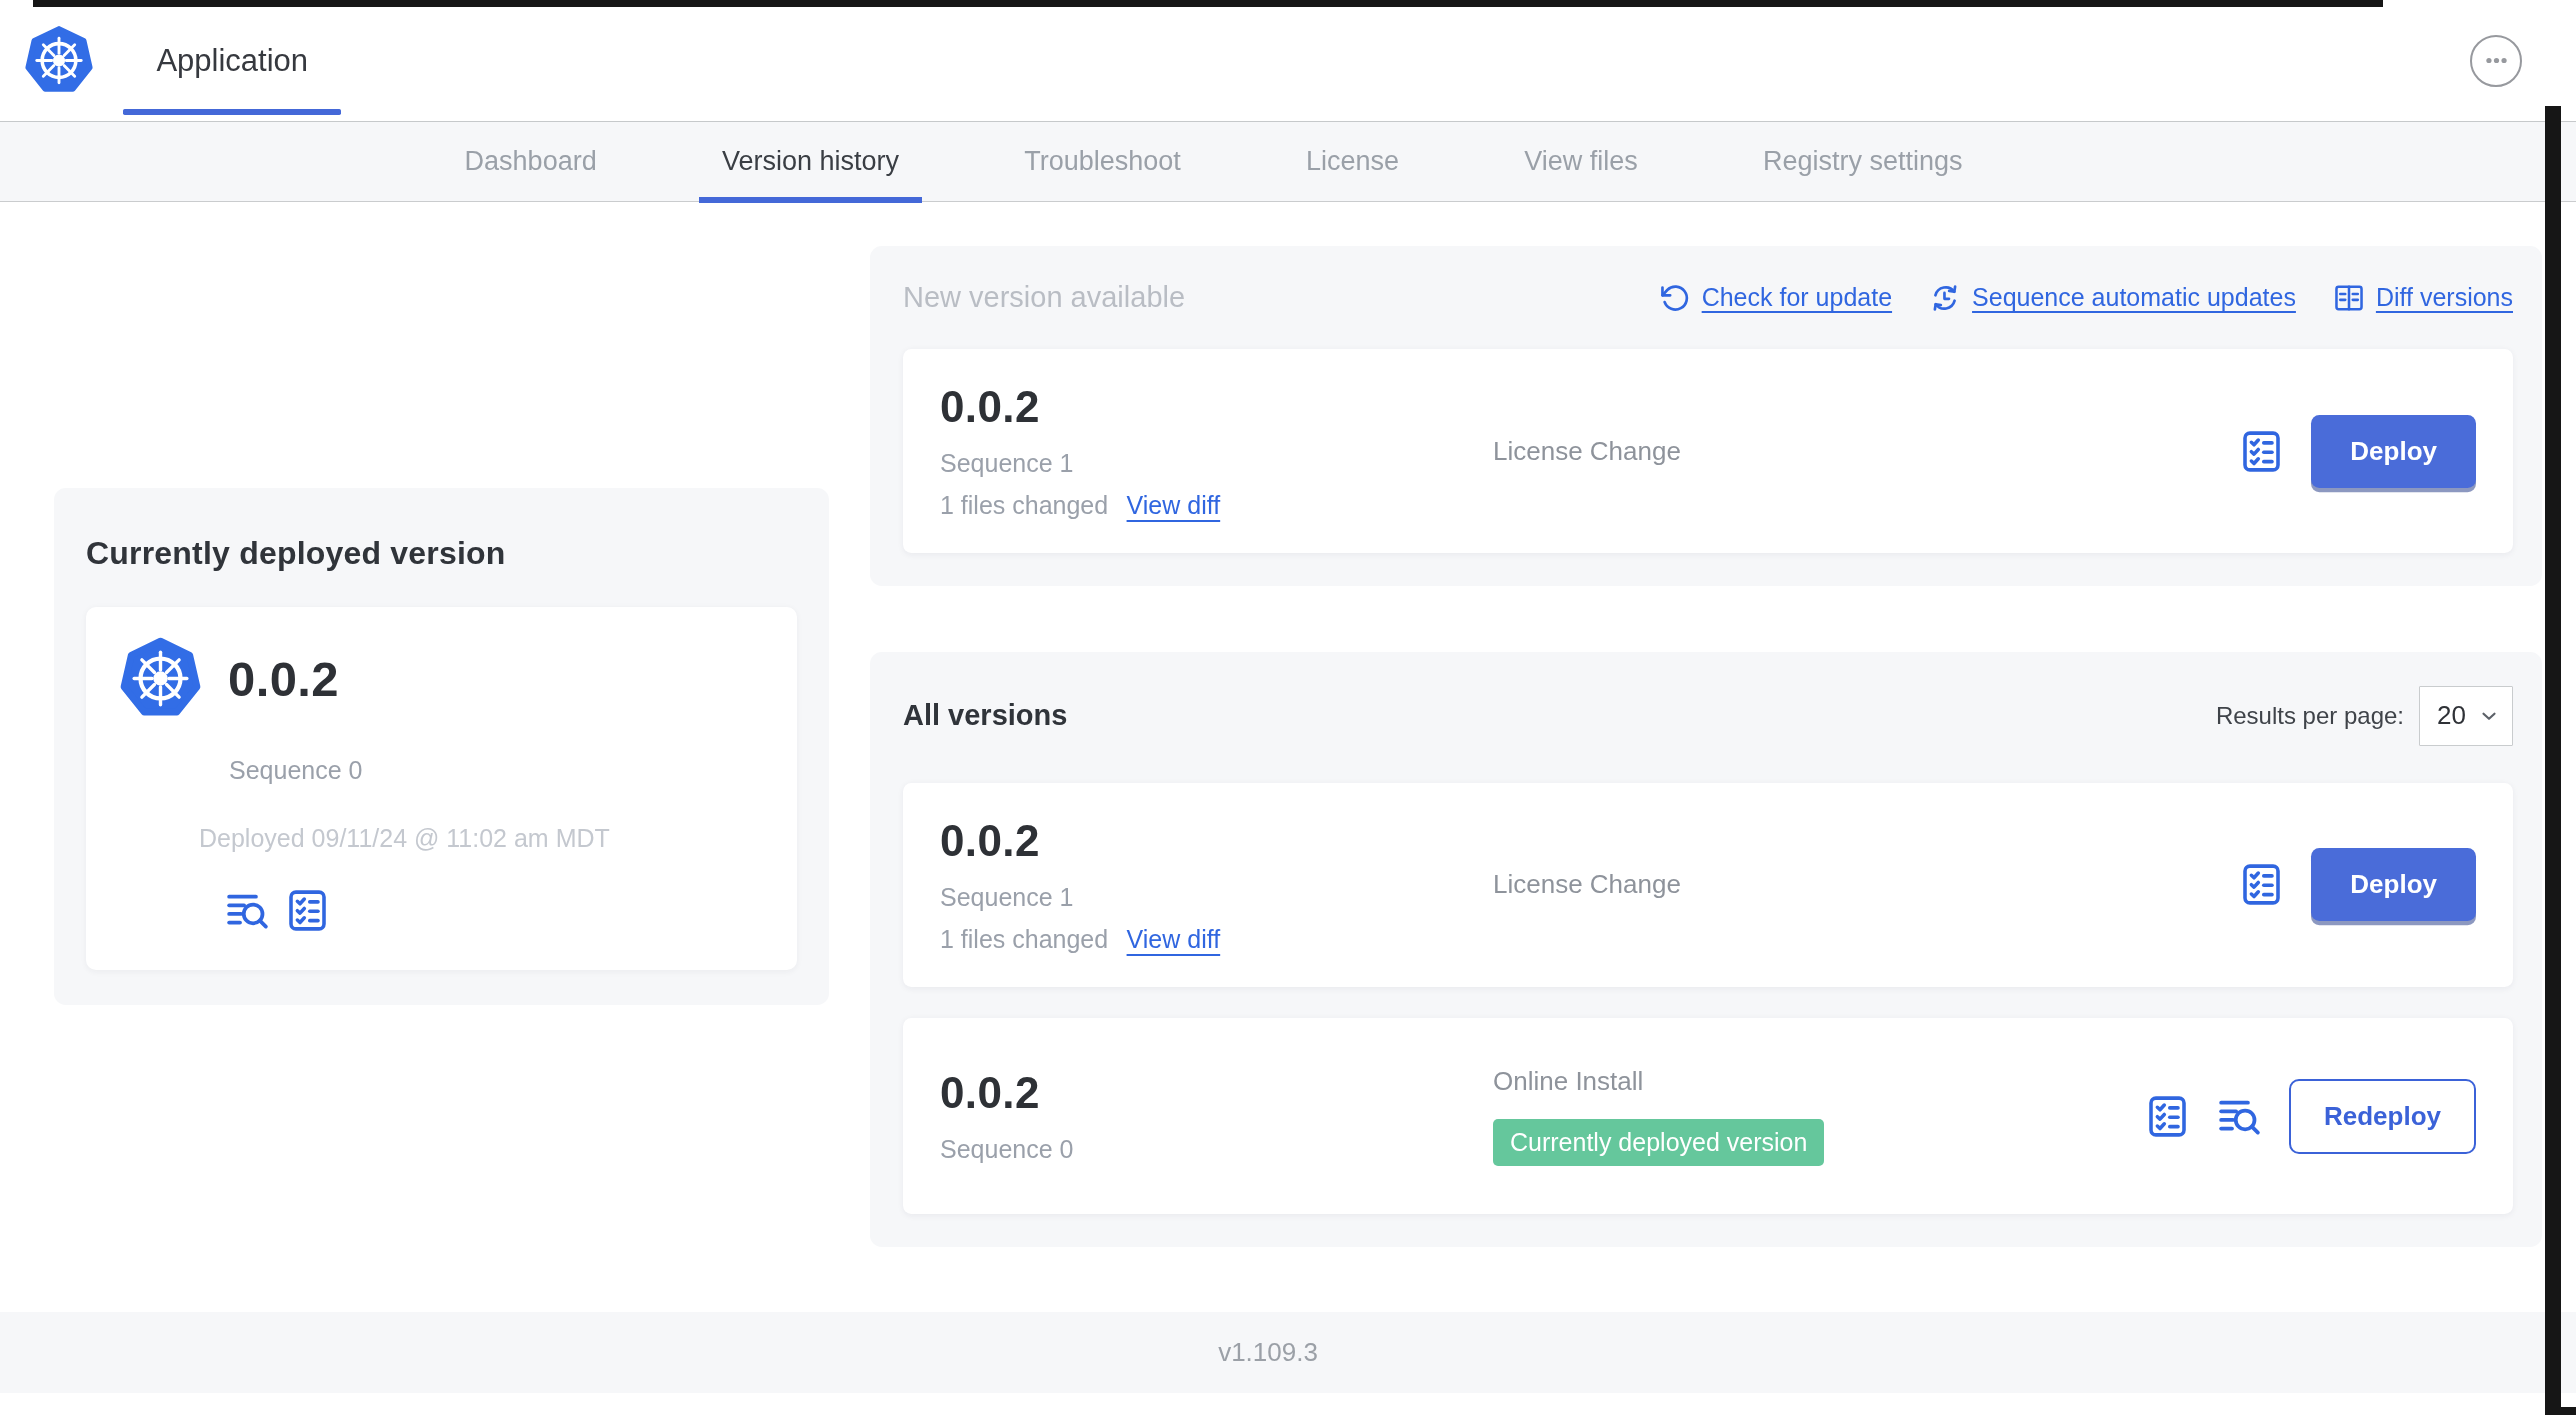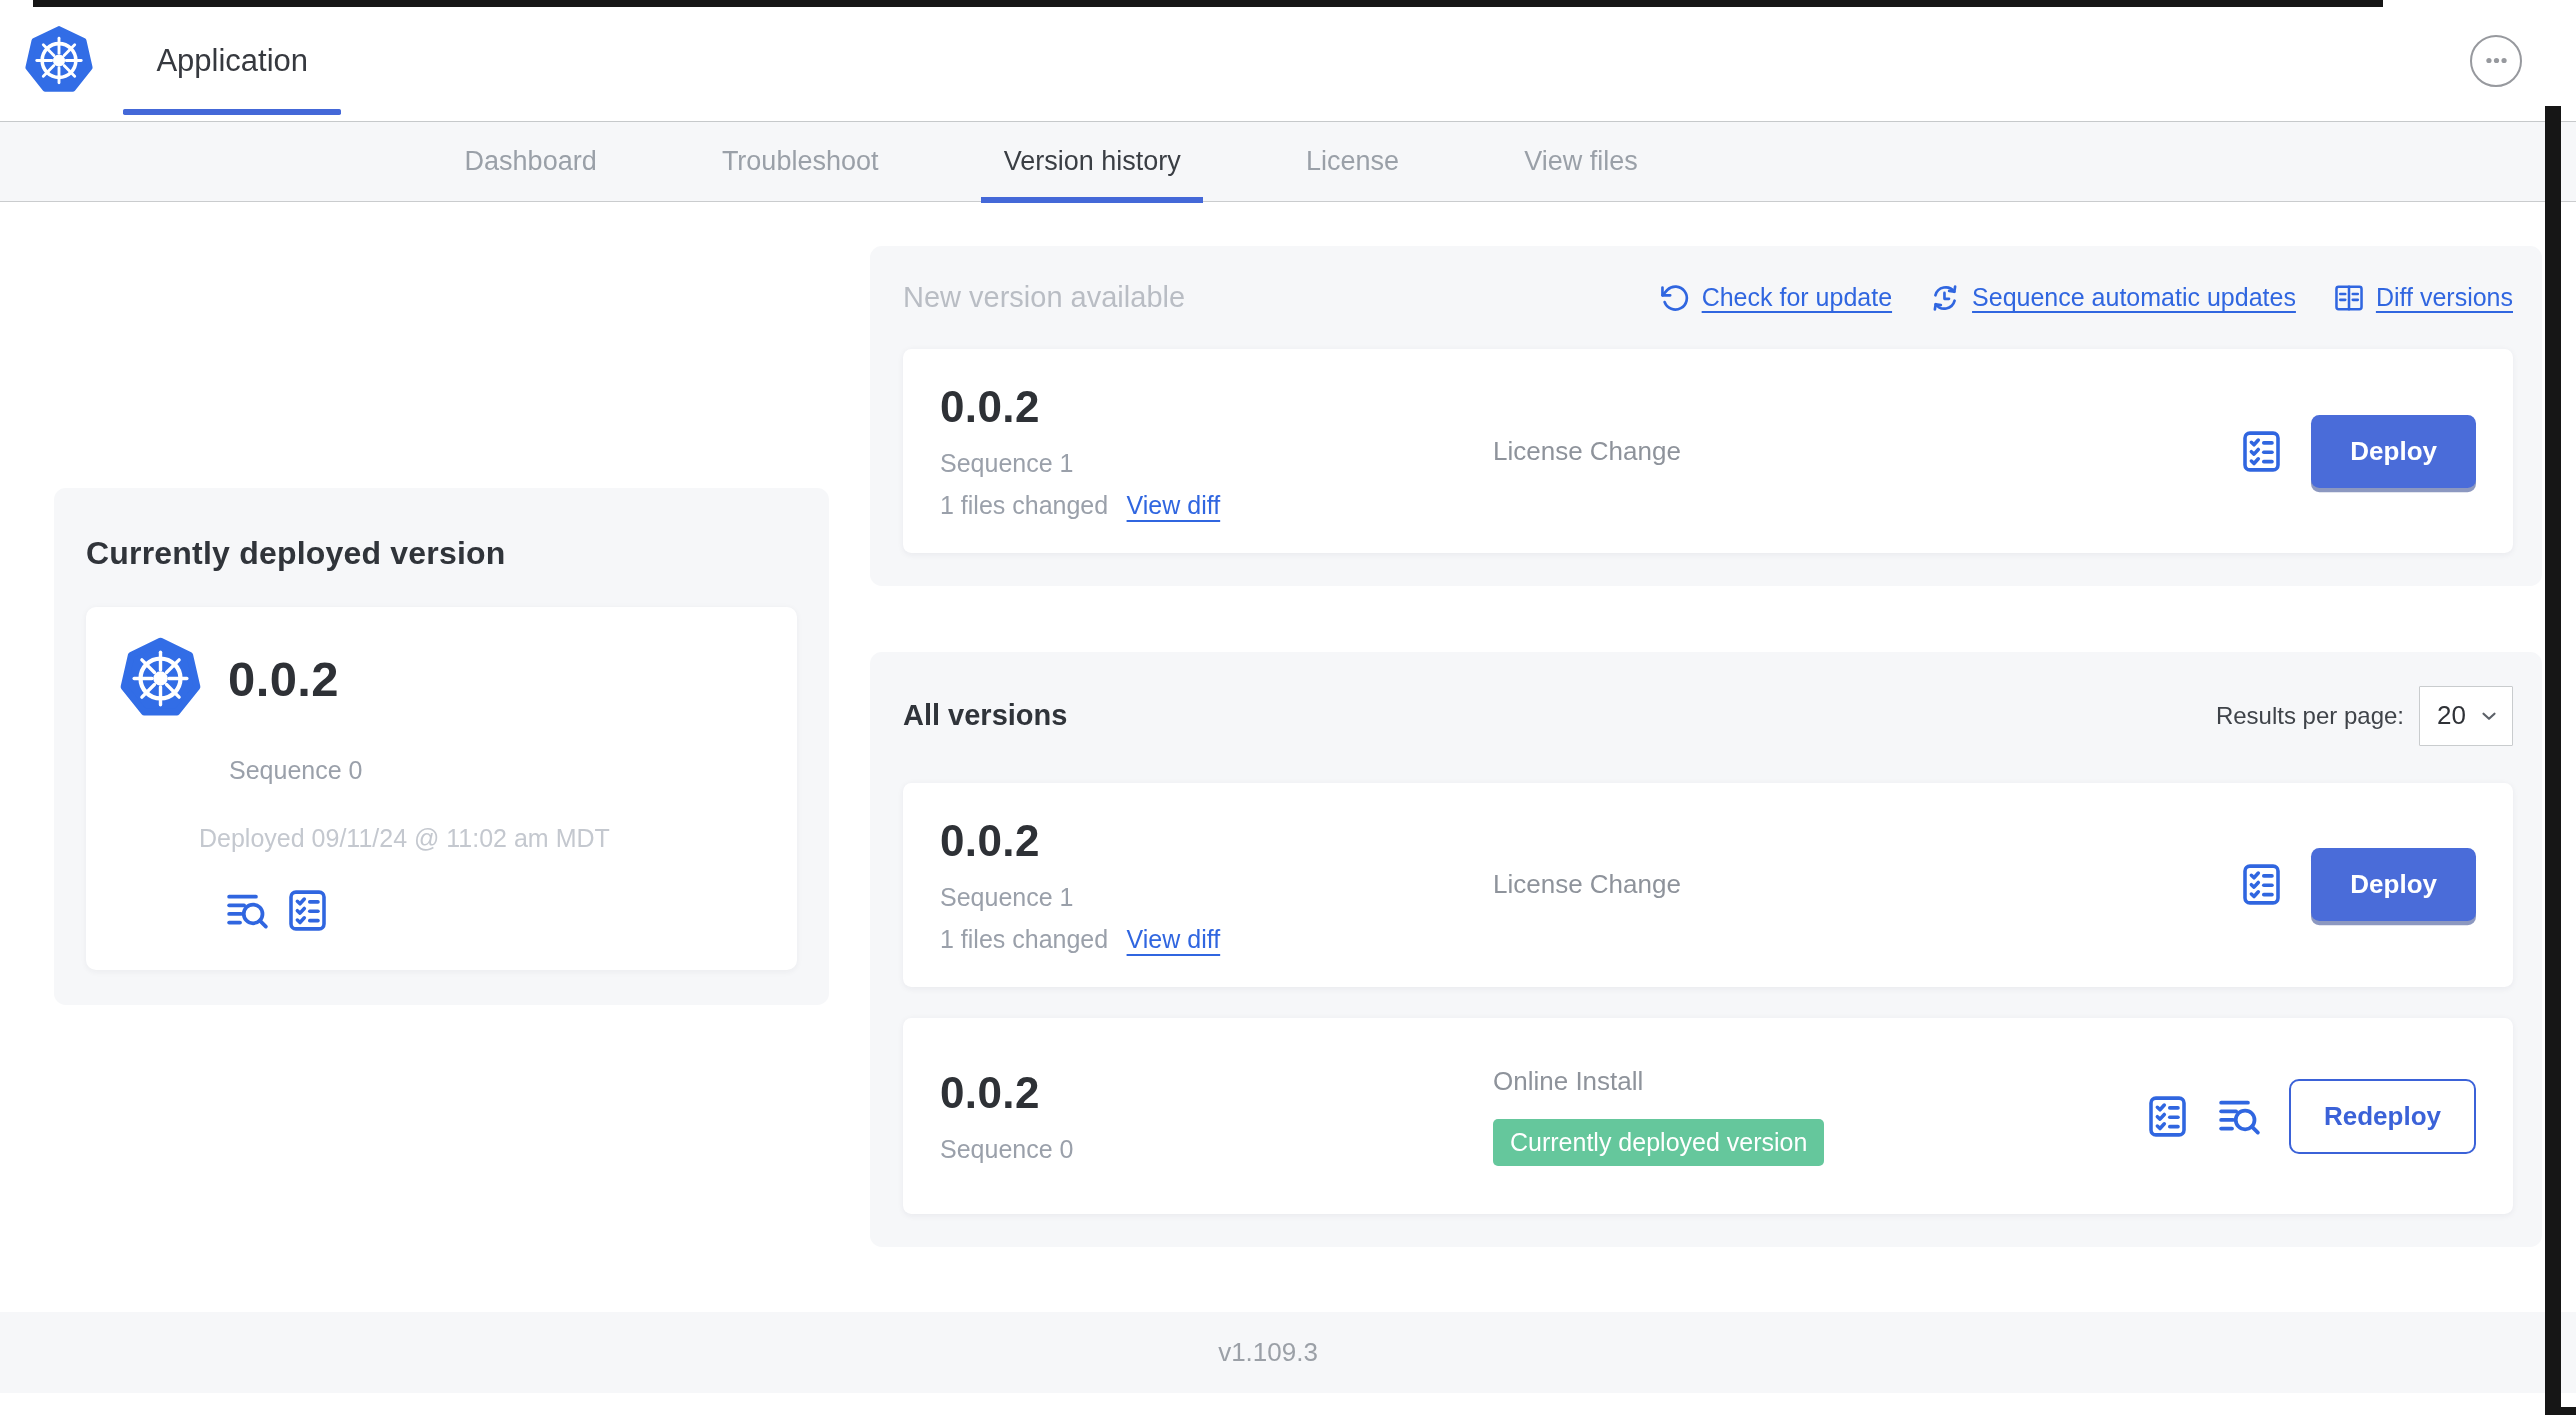--- a/index.html
+++ b/index.html
@@ -279,32 +279,35 @@
       <svg viewBox="0 0 40 40" width="33" height="33">
           <use href="#i-dots"></use>
         </svg>
     </button>
   </div>
 
   <nav class="tab-bar">
     <div class="tab">
       <span>Dashboard</span>
     </div>
-    <div class="tab">
-      <span>Troubleshoot</span>
-    </div>
     <div class="tab active">
       <span>Version history</span>
       <span class="tab-underline"></span>
     </div>
     <div class="tab">
+      <span>Troubleshoot</span>
+    </div>
+    <div class="tab">
       <span>License</span>
     </div>
     <div class="tab">
       <span>View files</span>
+    </div>
+    <div class="tab">
+      <span>Registry settings</span>
     </div>
   </nav>
 
   <div class="main">
 
     <section class="panel-gray left-panel">
       <h2 class="left-panel-title">Currently deployed version</h2>
       <div class="deployed-card">
         <div class="dc-top">
           <svg class="dc-logo" viewBox="0 0 102 106" width="85" height="89">

